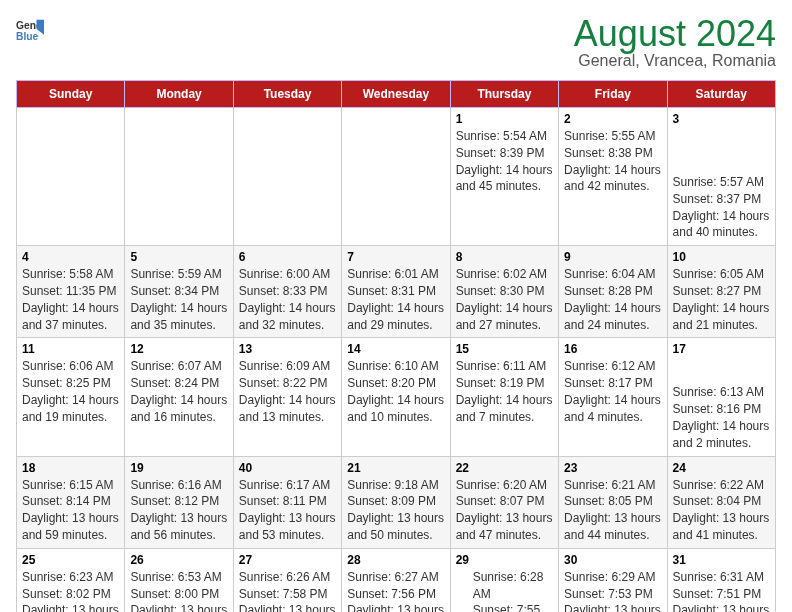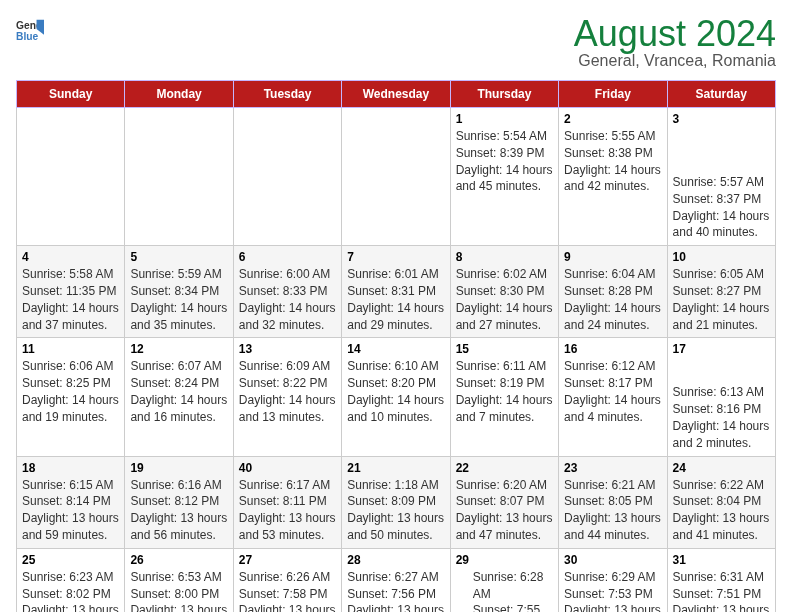--- a/index.html
+++ b/index.html
@@ -256,21 +256,21 @@
         </td>
         <td>
           <span class="day-number">40</span>
           <div class="day-detail" style="white-space: pre-line;">Sunrise: 6:17 AM
 Sunset: 8:11 PM
 Daylight: 13 hours
 and 53 minutes.</div>
         </td>
         <td>
           <span class="day-number">21</span>
-          <div class="day-detail" style="white-space: pre-line;">Sunrise: 1:18 AM
+          <div class="day-detail" style="white-space: pre-line;">Sunrise: 9:18 AM
 Sunset: 8:09 PM
 Daylight: 13 hours
 and 50 minutes.</div>
         </td>
         <td>
           <span class="day-number">22</span>
           <div class="day-detail" style="white-space: pre-line;">Sunrise: 6:20 AM
 Sunset: 8:07 PM
 Daylight: 13 hours
 and 47 minutes.</div>

